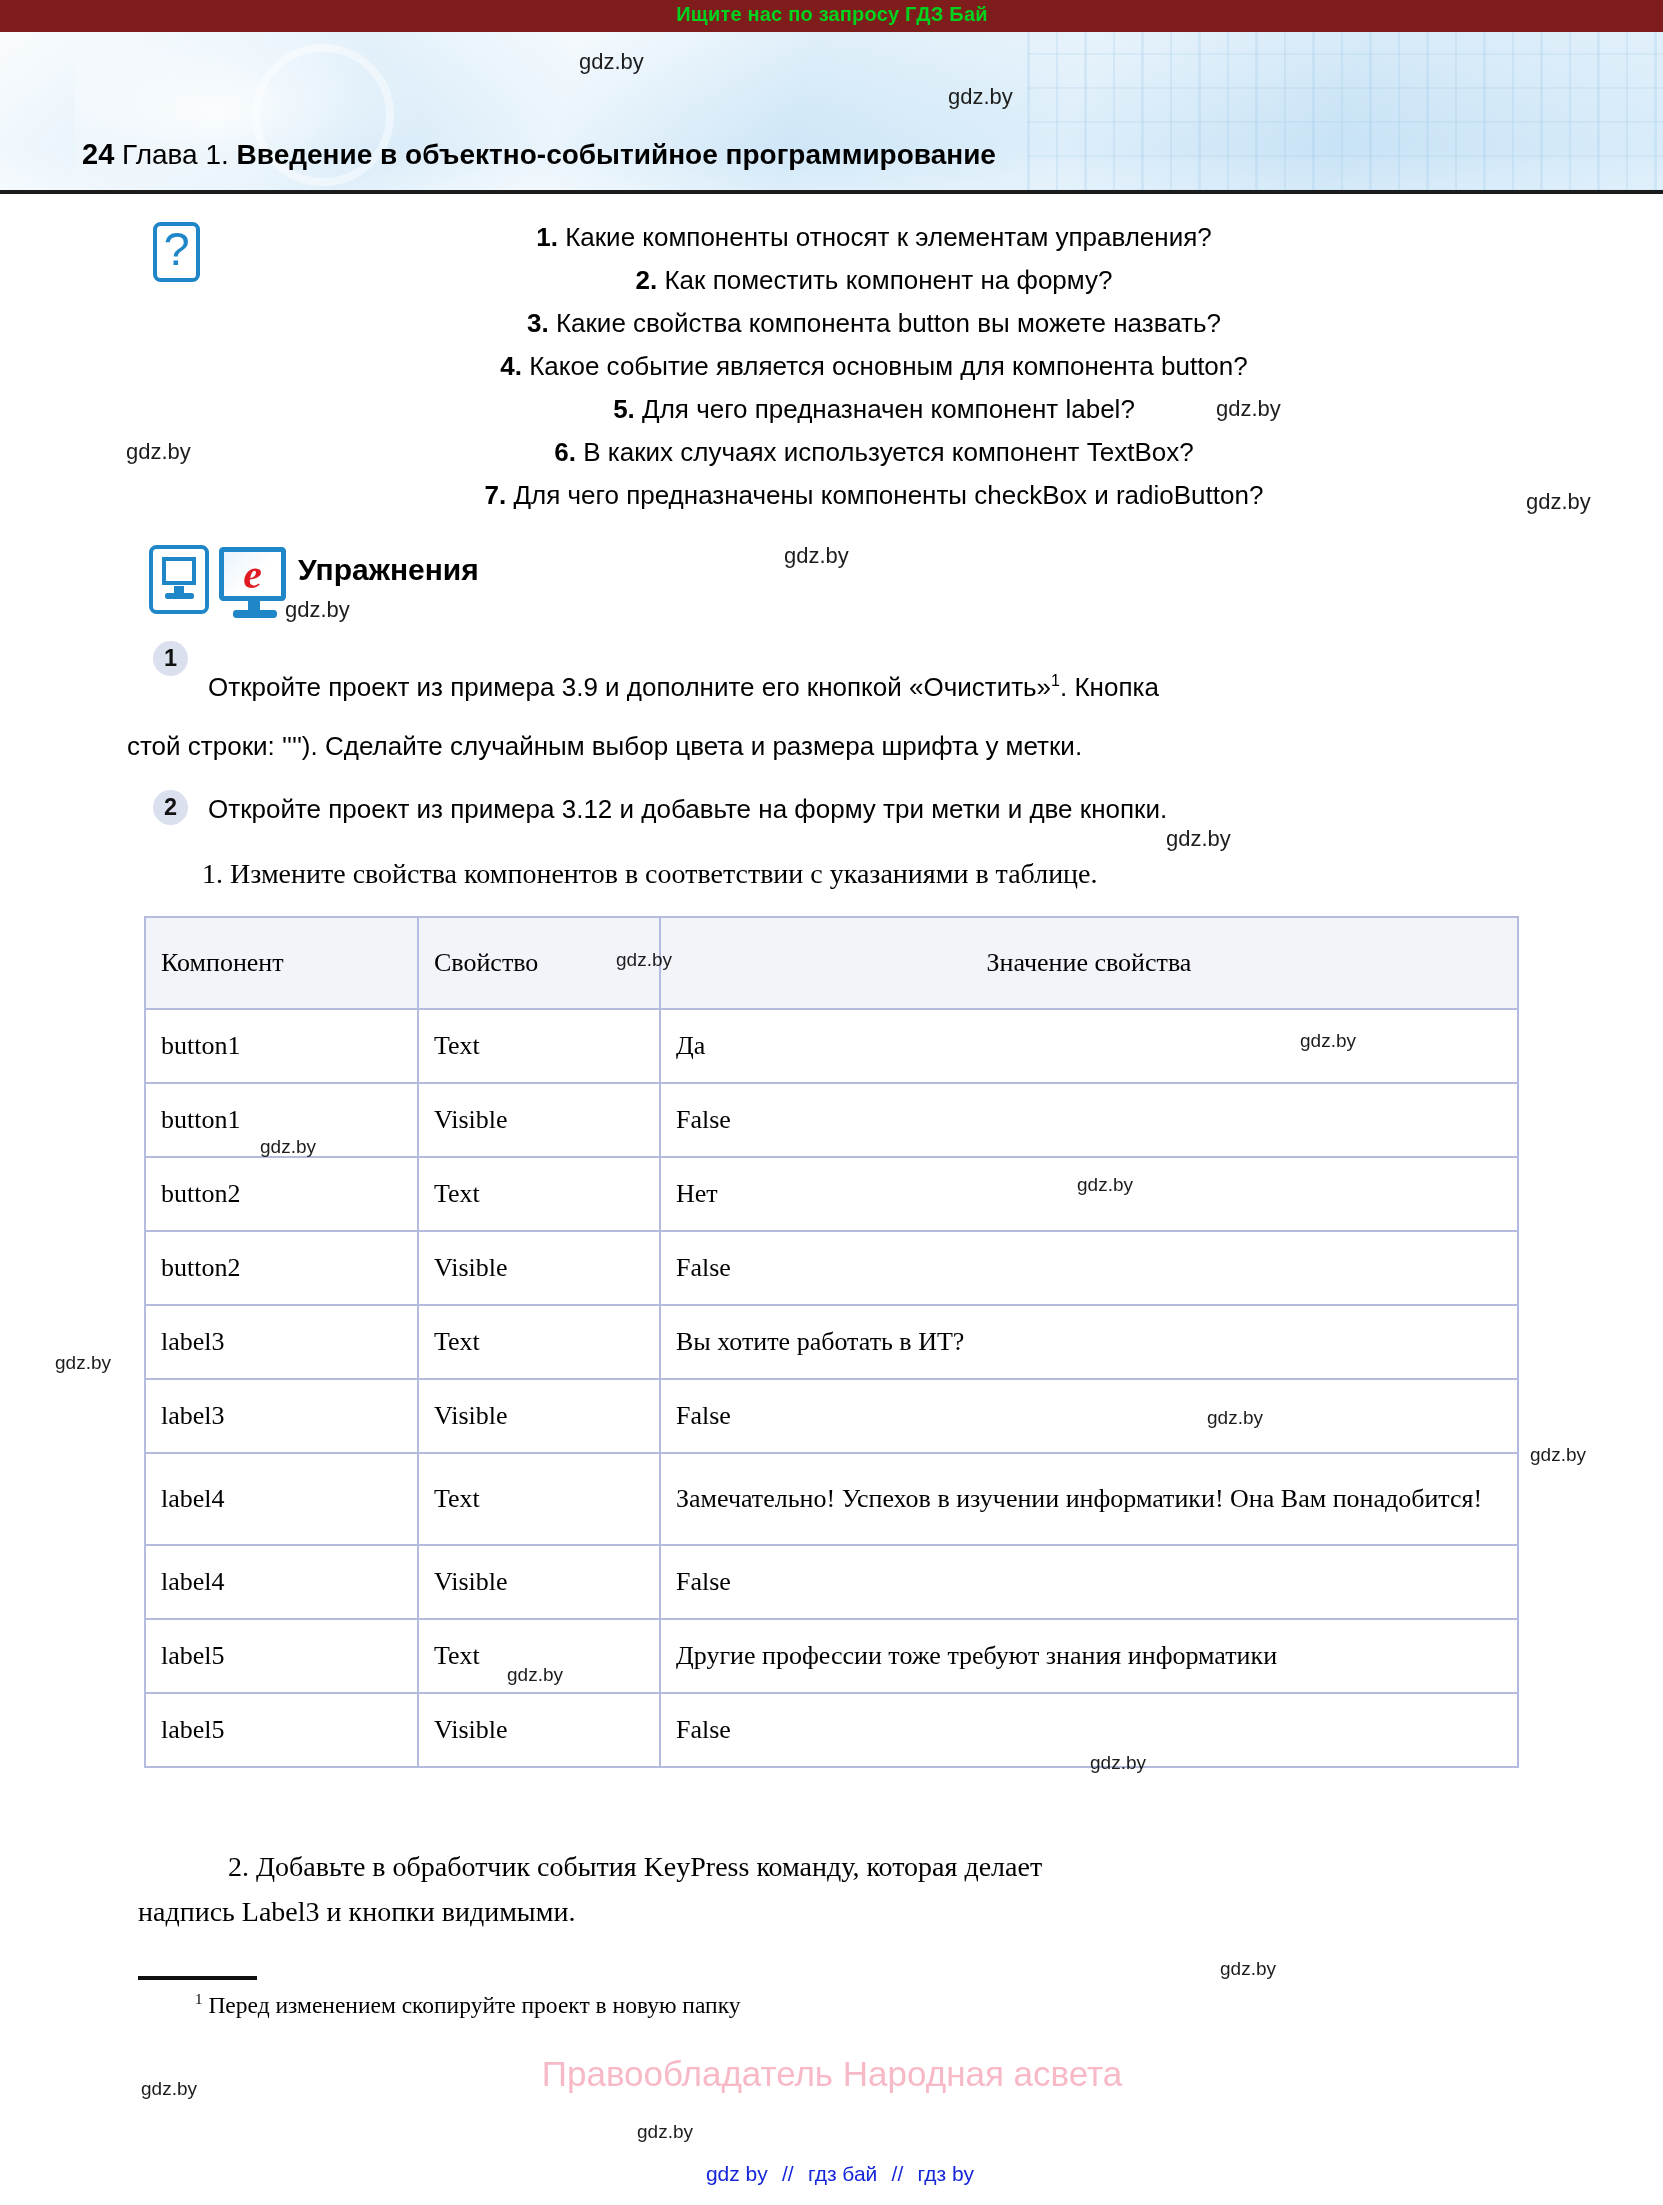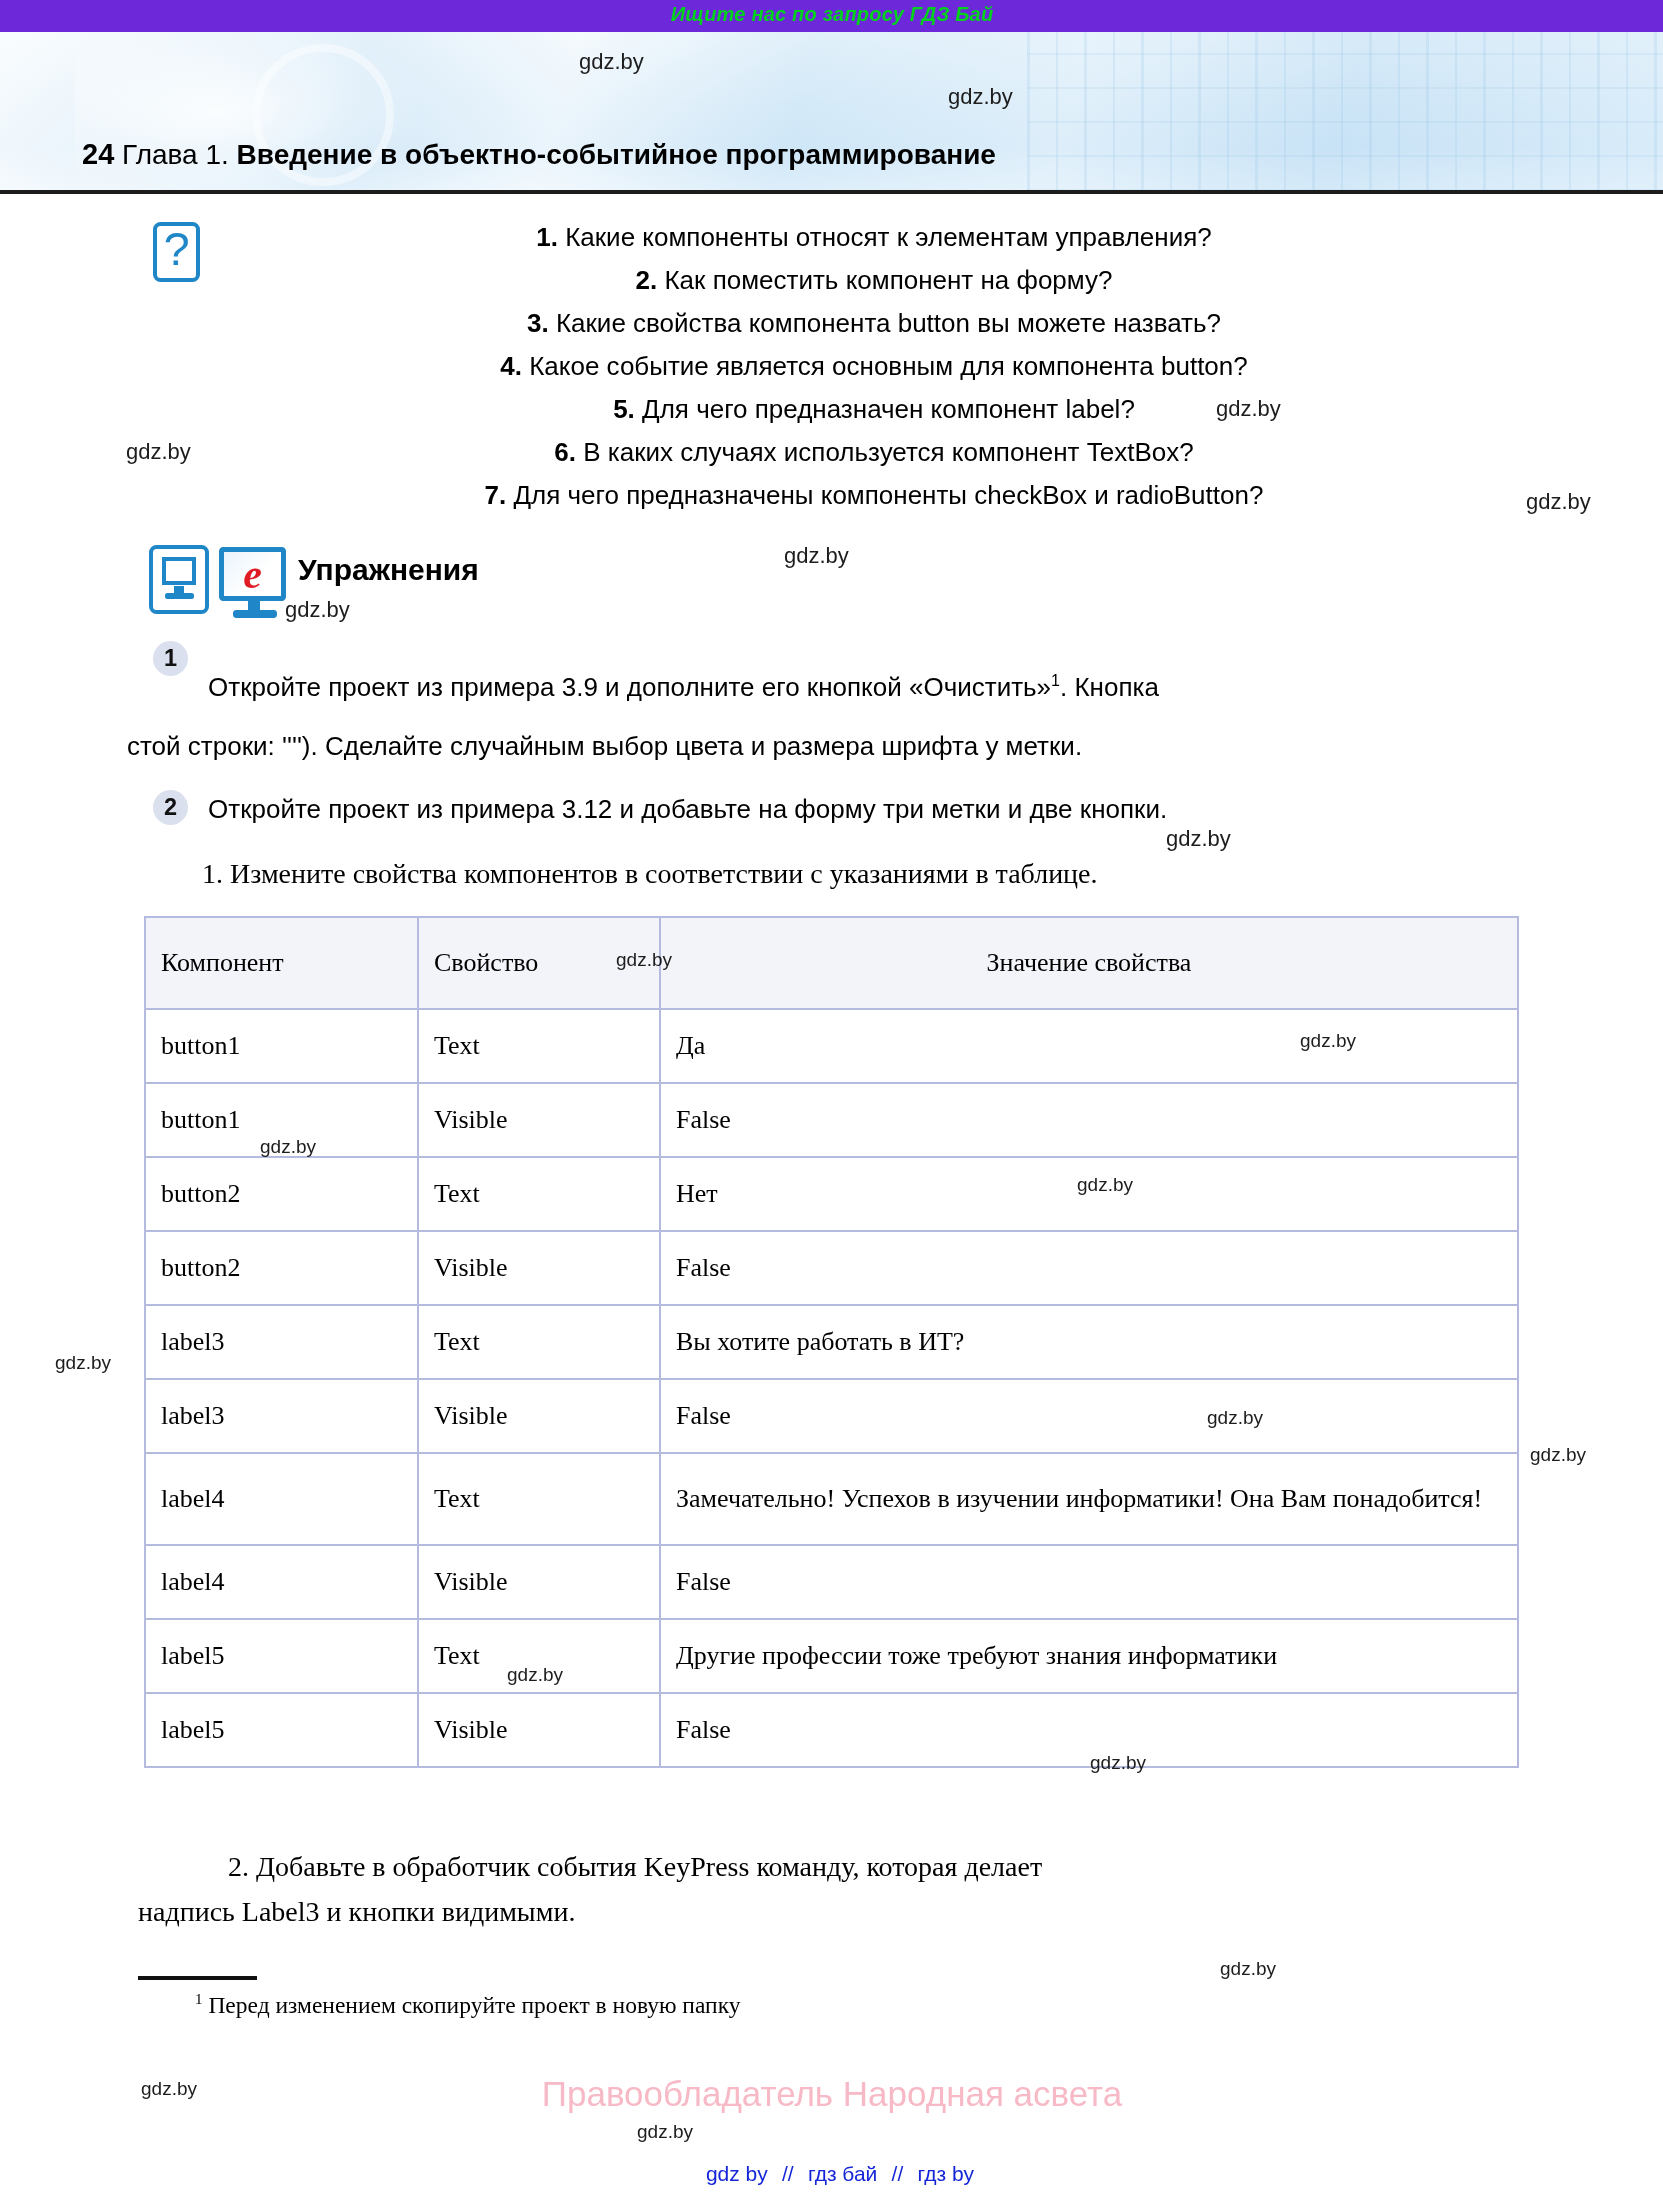--- a/index.html
+++ b/index.html
@@ -18,22 +18,21 @@
     overflow: hidden;
     background: #fff;
   }
 
   
   .promo-strip {
     position: absolute;
     left: 0; top: 0;
     width: 1664px;
     height: 40px;
-    background: #6d28d9;
-    font-style: italic;
+    background: #7f1d1d;
   }
   .promo-text {
     position: absolute;
     left: 0; top: 2.5px;
     width: 1664px;
     text-align: center;
     color: #00d21e;
     font-weight: bold;
     font-size: 20px;
     font-family: "Liberation Sans", sans-serif;
@@ -264,21 +263,20 @@
 
   
   .copyright {
     position: absolute;
     left: 0; top: 2054px;
     width: 1664px;
     text-align: center;
     color: #f7b9c6;
     font-size: 35px;
     font-family: "Liberation Sans", sans-serif;
-    margin-top: 20px;
   }
 
   
   .footer-links {
     position: absolute;
     left: 0; top: 2162px;
     width: 1664px;
     text-align: center;
     color: #1526d8;
     font-size: 21px;

